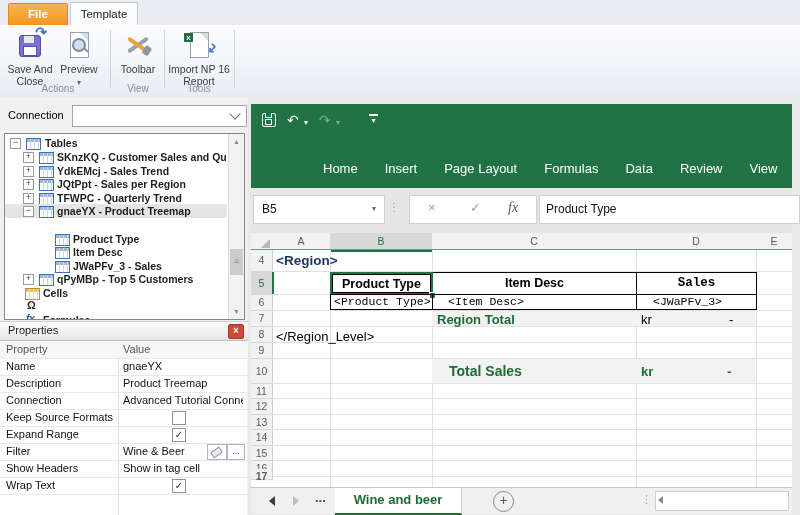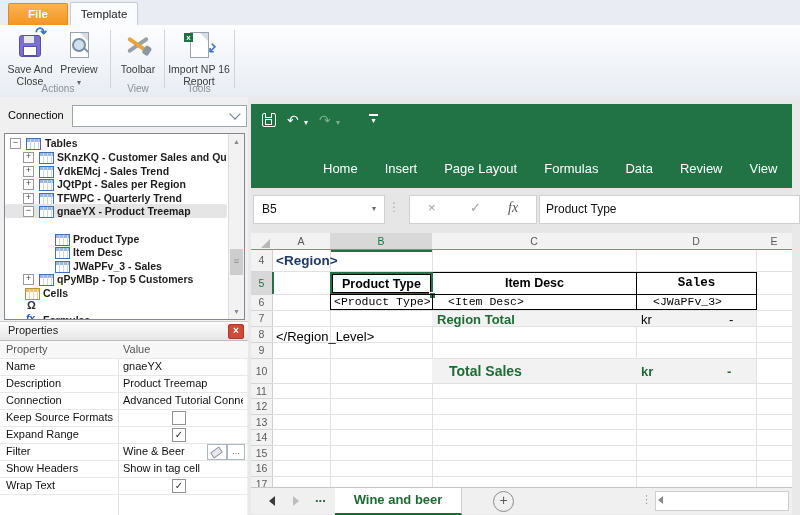--- a/index.html
+++ b/index.html
@@ -359,21 +359,21 @@
     <div class="rowhdr" style="top:78px;height:15px;line-height:15px;">7</div>
     <div class="rowhdr" style="top:94px;height:15px;line-height:15px;">8</div>
     <div class="rowhdr" style="top:110px;height:15px;line-height:15px;">9</div>
     <div class="rowhdr" style="top:126px;height:24px;line-height:24px;">10</div>
     <div class="rowhdr" style="top:151px;height:14px;line-height:14px;">11</div>
     <div class="rowhdr" style="top:166px;height:15px;line-height:15px;">12</div>
     <div class="rowhdr" style="top:182px;height:14px;line-height:14px;">13</div>
     <div class="rowhdr" style="top:197px;height:15px;line-height:15px;">14</div>
     <div class="rowhdr" style="top:213px;height:14px;line-height:14px;">15</div>
     <div class="rowhdr" style="top:228px;height:15px;line-height:15px;">16</div>
-    <div class="rowhdr" style="top:244px;height:10px;line-height:14px;">17</div>
+    <div class="rowhdr" style="top:236px;height:10px;line-height:14px;font-weight:bold;">17</div>
 
     <div class="vl" style="left:79px;"></div>
       <div class="vl" style="left:181px;"></div>
     <div class="vl" style="left:385px;"></div>
       <div class="vl" style="left:505px;"></div>
     <div class="hl" style="top:38px;"></div>
       <div class="hl" style="top:61px;"></div>
     <div class="hl" style="top:77px;"></div>
       <div class="hl" style="top:93px;"></div>
     <div class="hl" style="top:109px;"></div>

